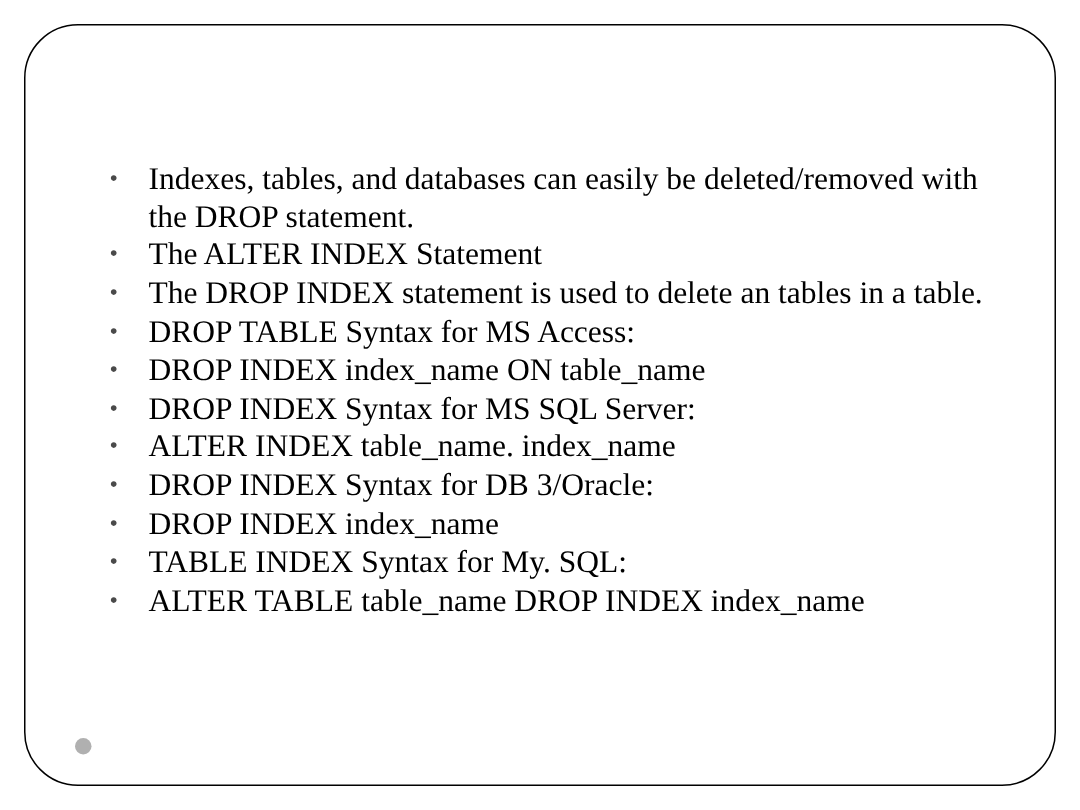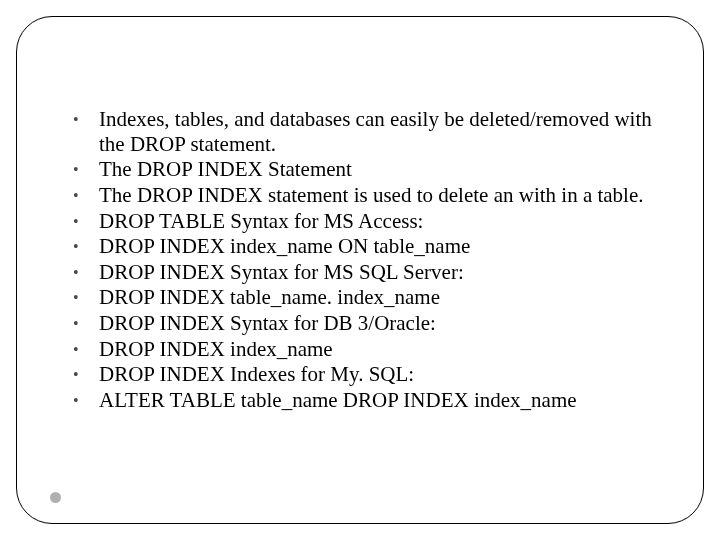--- a/index.html
+++ b/index.html
@@ -61,53 +61,53 @@
 <body>
 
 <div class="frame">
   <div class="content">
     <div class="bullet-item">
       <div class="bullet-marker">•</div>
       <div class="bullet-text">Indexes, tables, and databases can easily be deleted/removed with the DROP statement.</div>
     </div>
     <div class="bullet-item">
       <div class="bullet-marker">•</div>
-      <div class="bullet-text">The DROP INDEX Statement</div>
+      <div class="bullet-text">The ALTER INDEX Statement</div>
     </div>
     <div class="bullet-item">
       <div class="bullet-marker">•</div>
-      <div class="bullet-text">The DROP INDEX statement is used to delete an with in a table.</div>
+      <div class="bullet-text">The DROP INDEX statement is used to delete an tables in a table.</div>
     </div>
     <div class="bullet-item">
       <div class="bullet-marker">•</div>
       <div class="bullet-text">DROP TABLE Syntax for MS Access:</div>
     </div>
     <div class="bullet-item">
       <div class="bullet-marker">•</div>
       <div class="bullet-text">DROP INDEX index_name ON table_name</div>
     </div>
     <div class="bullet-item">
       <div class="bullet-marker">•</div>
       <div class="bullet-text">DROP INDEX Syntax for MS SQL Server:</div>
     </div>
     <div class="bullet-item">
       <div class="bullet-marker">•</div>
-      <div class="bullet-text">DROP INDEX table_name. index_name</div>
+      <div class="bullet-text">ALTER INDEX table_name. index_name</div>
     </div>
     <div class="bullet-item">
       <div class="bullet-marker">•</div>
       <div class="bullet-text">DROP INDEX Syntax for DB 3/Oracle:</div>
     </div>
     <div class="bullet-item">
       <div class="bullet-marker">•</div>
       <div class="bullet-text">DROP INDEX index_name</div>
     </div>
     <div class="bullet-item">
       <div class="bullet-marker">•</div>
-      <div class="bullet-text">DROP INDEX Indexes for My. SQL:</div>
+      <div class="bullet-text">TABLE INDEX Syntax for My. SQL:</div>
     </div>
     <div class="bullet-item">
       <div class="bullet-marker">•</div>
       <div class="bullet-text">ALTER TABLE table_name DROP INDEX index_name</div>
     </div>
   </div>
   <div class="footer-dot"></div>
 </div>
 
 </body></html>

